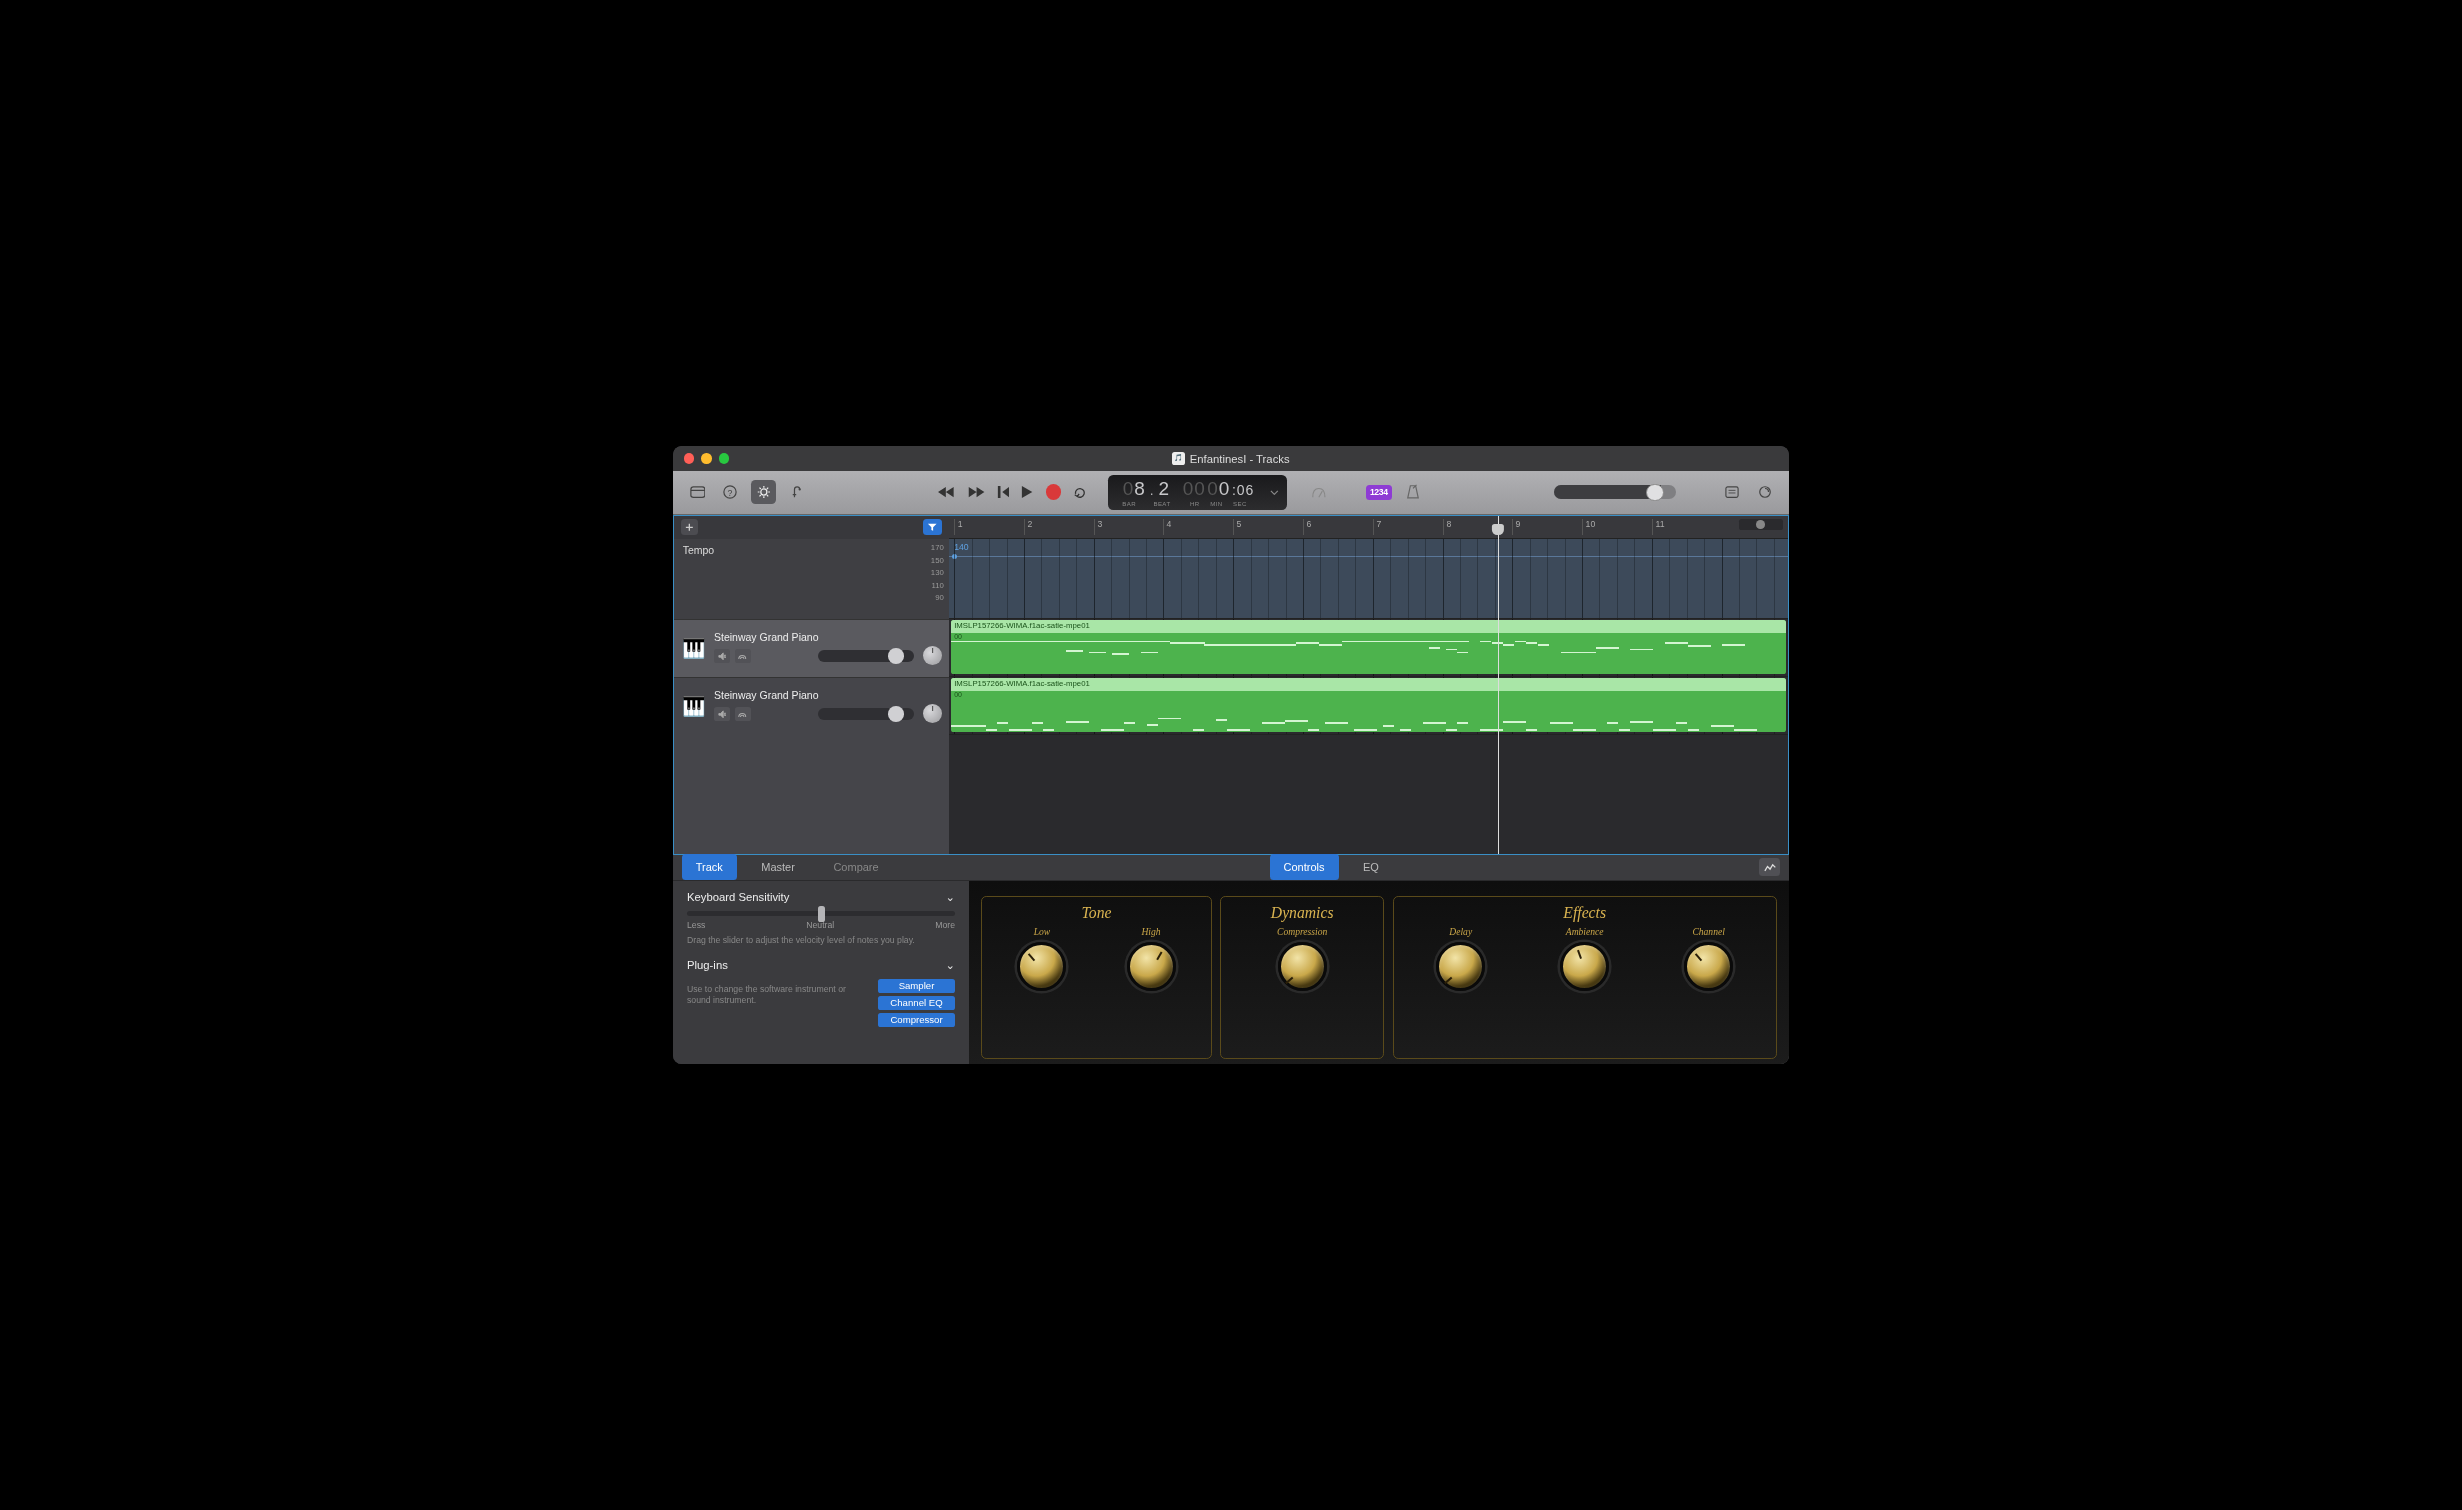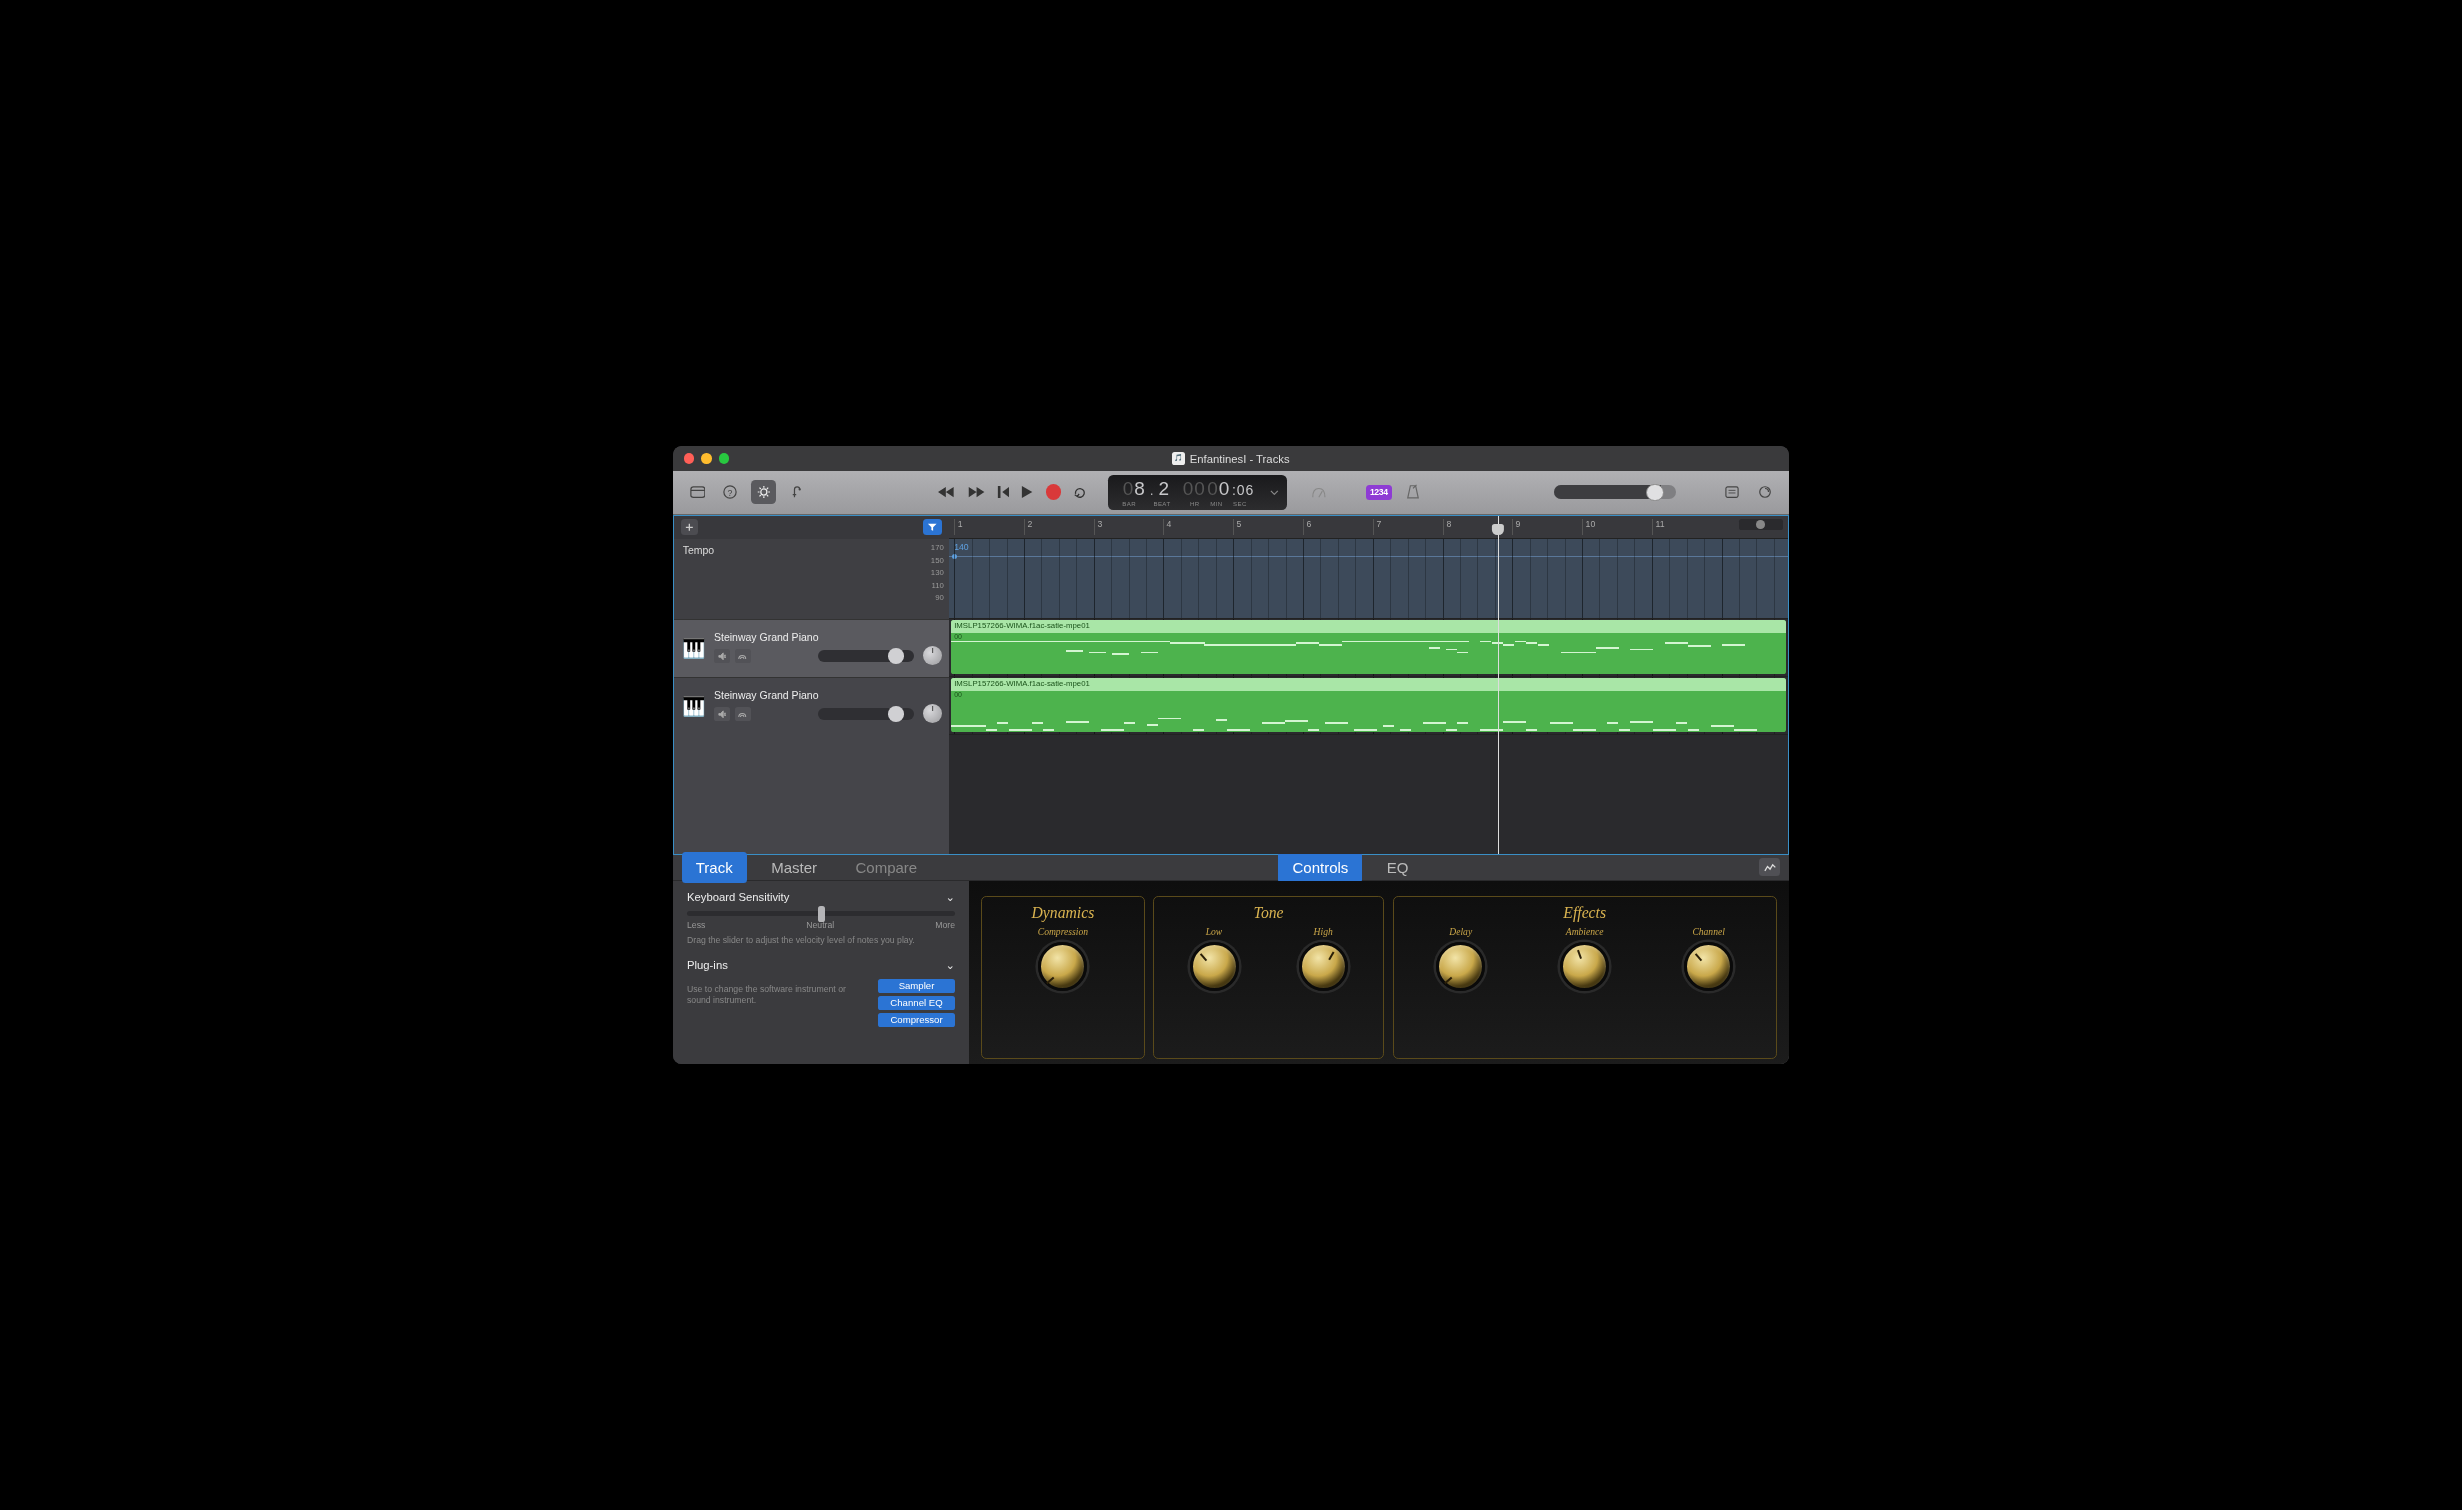--- a/index.html
+++ b/index.html
@@ -79,21 +79,21 @@
 .region-sub { font-size:7px; color:#1a521a; padding:0 3.5px;}
 .midi-notes { position:absolute; top:15.7px; left:0; right:0; bottom:0;}
 .note { position:absolute; height:1.7px; background:#d4f5d2;}
 
 .grid-line { position:absolute; top:0; bottom:0; width:0.9px; background:rgba(0,0,0,0.25);}
 .grid-line.bar { background:rgba(0,0,0,0.5);}
 
 
 .panel { background:#3b3b3e; padding:0 0 0 0;}
 .panel-tabs { height:26px; display:flex; align-items:center; gap:10.5px; padding:0 8.7px; border-bottom:0.9px solid #2a2a2c;}
-.tab { font-size:15px; color:#bbb; padding:7px 14px; border-radius:3.5px; cursor:pointer;}
+.tab { font-size:11px; color:#bbb; padding:7px 14px; border-radius:3.5px; cursor:pointer;}
 .tab.active { background:#2b74d4; color:#fff;}
 .tab-center { margin-left:auto;}
 .tab-right-icon { margin-left:auto; width:21px; height:17.4px; background:#505055; border-radius:3.5px; display:flex; align-items:center;justify-content:center;color:#ddd;}
 
 .panel-body { display:flex; height:183px;}
 .plugin-col { width:296px; padding:10.5px 14px; color:#ccc; font-size:10.5px; overflow:hidden;}
 .plug-section { margin-bottom:12.2px;}
 .plug-head { display:flex; justify-content:space-between; cursor:pointer; font-size:11.3px; color:#eee; margin-bottom:7px;}
 .sens-slider { height:5.2px; background:#2c2c2f; border-radius:2.6px; position:relative; margin:7px 0 3.5px;}
 .sens-thumb { position:absolute; left:49%; top:-5.2px; width:7px; height:15.7px; background:#b5b5b8; border-radius:2.6px;}
@@ -626,48 +626,48 @@
             <div>
               <span class="plugin-btn">Sampler</span>
               <span class="plugin-btn">Channel EQ</span>
               <span class="plugin-btn">Compressor</span>
             </div>
           </div>
         </div>
       </div>
 
       <div class="instrument">
+        <div class="inst-panel tone">
+          <div class="inst-title">Tone</div>
+          <div class="knob-row">
+            <div class="knob-unit">
+                <div class="knob-label">Low</div>
+                <div class="knob">
+                  <div class="knob-ind" style="transform:translateX(-50%) rotate(-40deg)"></div>
+                </div>
+              </div>
+            <div class="knob-unit">
+                <div class="knob-label">High</div>
+                <div class="knob">
+                  <div class="knob-ind" style="transform:translateX(-50%) rotate(30deg)"></div>
+                </div>
+              </div>
+          </div>
+        </div>
         <div class="inst-panel dyn">
           <div class="inst-title">Dynamics</div>
           <div class="knob-row">
             <div class="knob-unit">
                 <div class="knob-label">Compression</div>
                 <div class="knob">
                   <div class="knob-ind" style="transform:translateX(-50%) rotate(-130deg)"></div>
                 </div>
               </div>
           </div>
         </div>
-        <div class="inst-panel tone">
-          <div class="inst-title">Tone</div>
-          <div class="knob-row">
-            <div class="knob-unit">
-                <div class="knob-label">Low</div>
-                <div class="knob">
-                  <div class="knob-ind" style="transform:translateX(-50%) rotate(-40deg)"></div>
-                </div>
-              </div>
-            <div class="knob-unit">
-                <div class="knob-label">High</div>
-                <div class="knob">
-                  <div class="knob-ind" style="transform:translateX(-50%) rotate(30deg)"></div>
-                </div>
-              </div>
-          </div>
-        </div>
         <div class="inst-panel fx">
           <div class="inst-title">Effects</div>
           <div class="knob-row">
             <div class="knob-unit">
                 <div class="knob-label">Delay</div>
                 <div class="knob">
                   <div class="knob-ind" style="transform:translateX(-50%) rotate(-130deg)"></div>
                 </div>
               </div>
             <div class="knob-unit">

